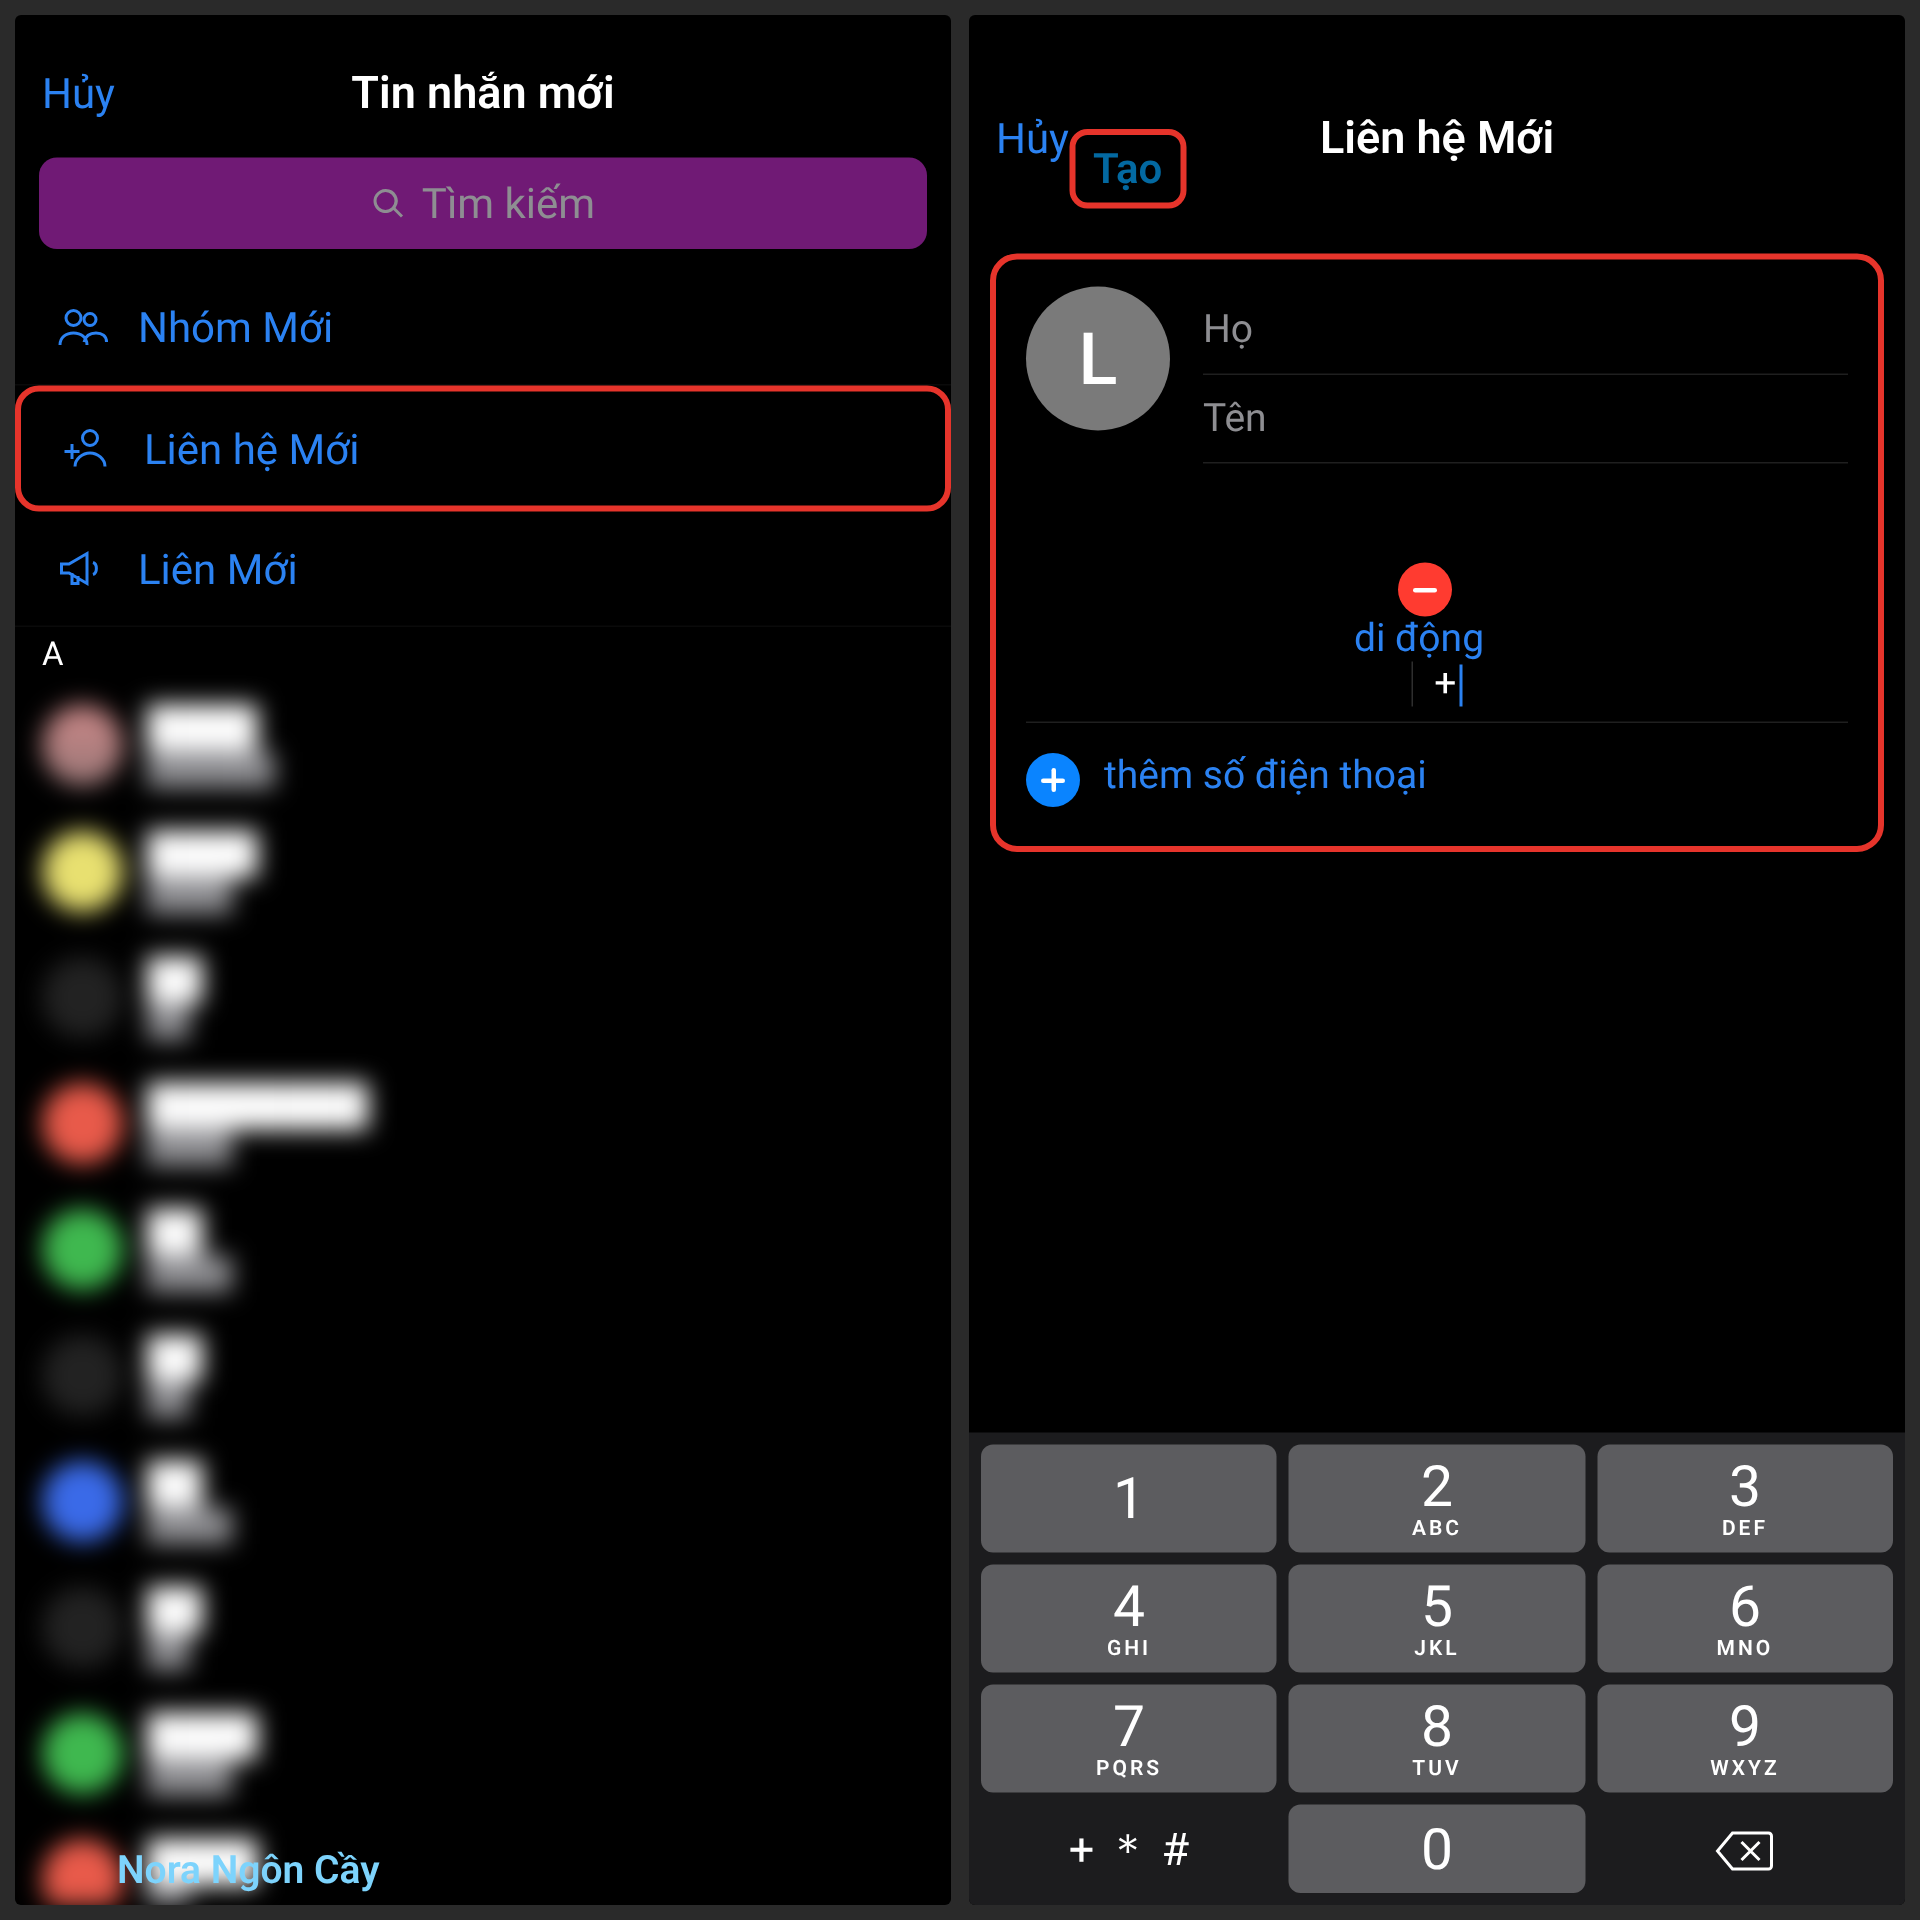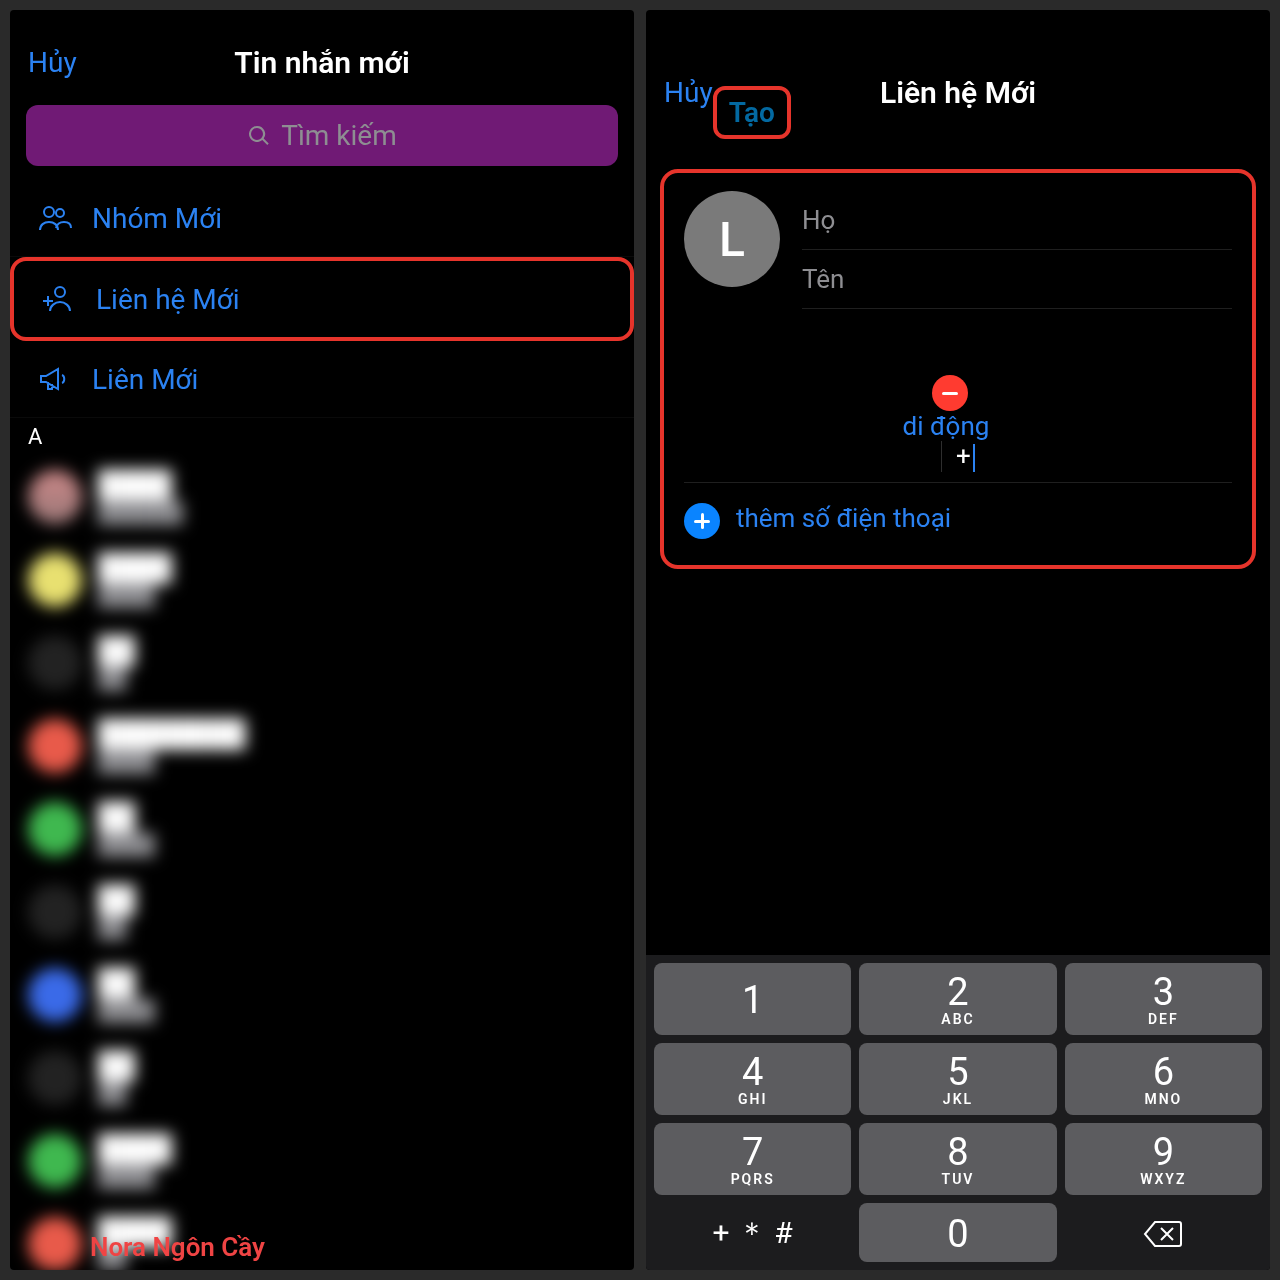--- a/index.html
+++ b/index.html
@@ -178,21 +178,21 @@
         </div>
       </div>
     <div class="contact">
         <div class="avatar" style="background:#e85a4a"></div>
         <div>
           <div class="c-name">████</div>
           <div class="c-sub">██</div>
         </div>
       </div>
   </div>
-  <div style="position:absolute;bottom:8px;left:80px;color:#ef4444;font-size:26px;font-weight:600;">Nora Ngôn Cầy</div>
+  <div style="position:absolute;bottom:8px;left:68px;color:#7dd3fc;font-size:26px;font-weight:600;">Nora Ngôn Cầy</div>
 </div>
 
 <div class="screen">
   <div class="header">
     <div class="header-left">Hủy</div>
     <div class="header-title">Liên hệ Mới</div>
     <div class="header-right highlight-btn">Tạo</div>
   </div>
 
   <div class="form-box">

